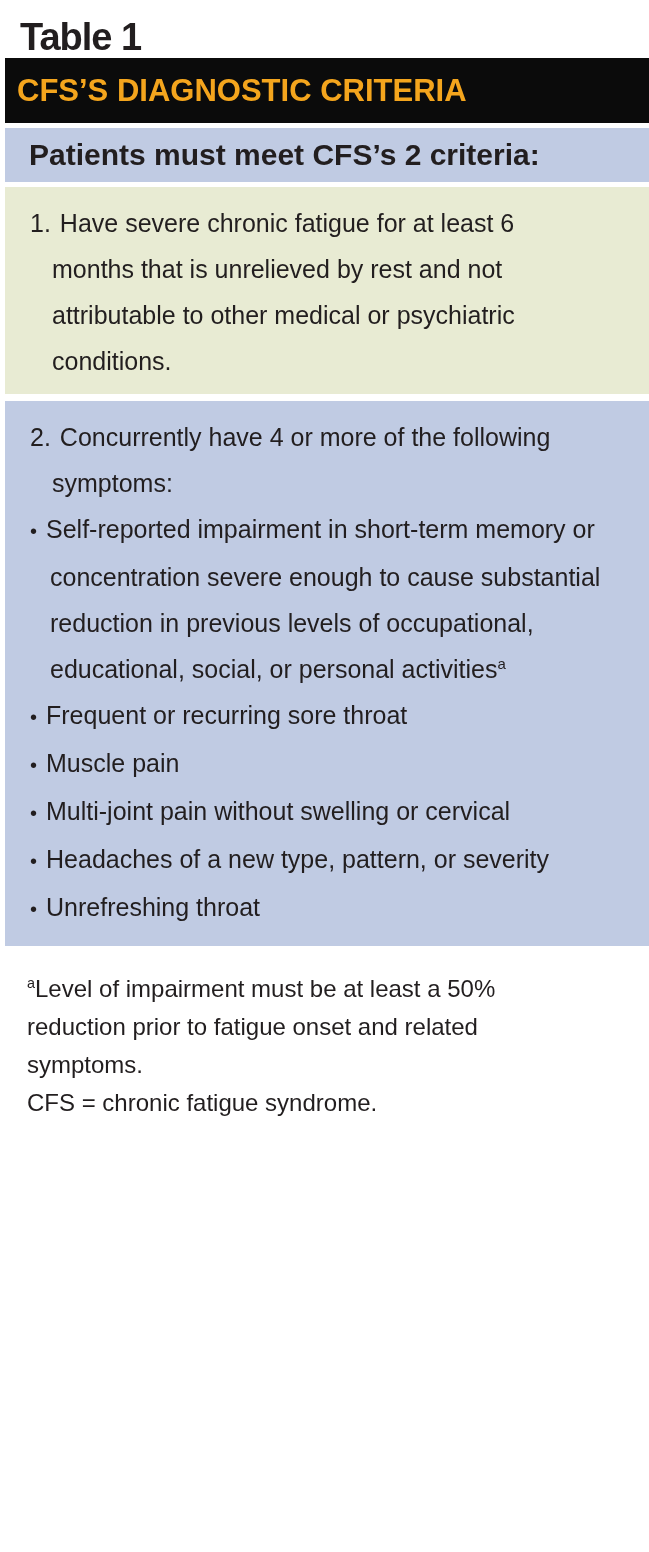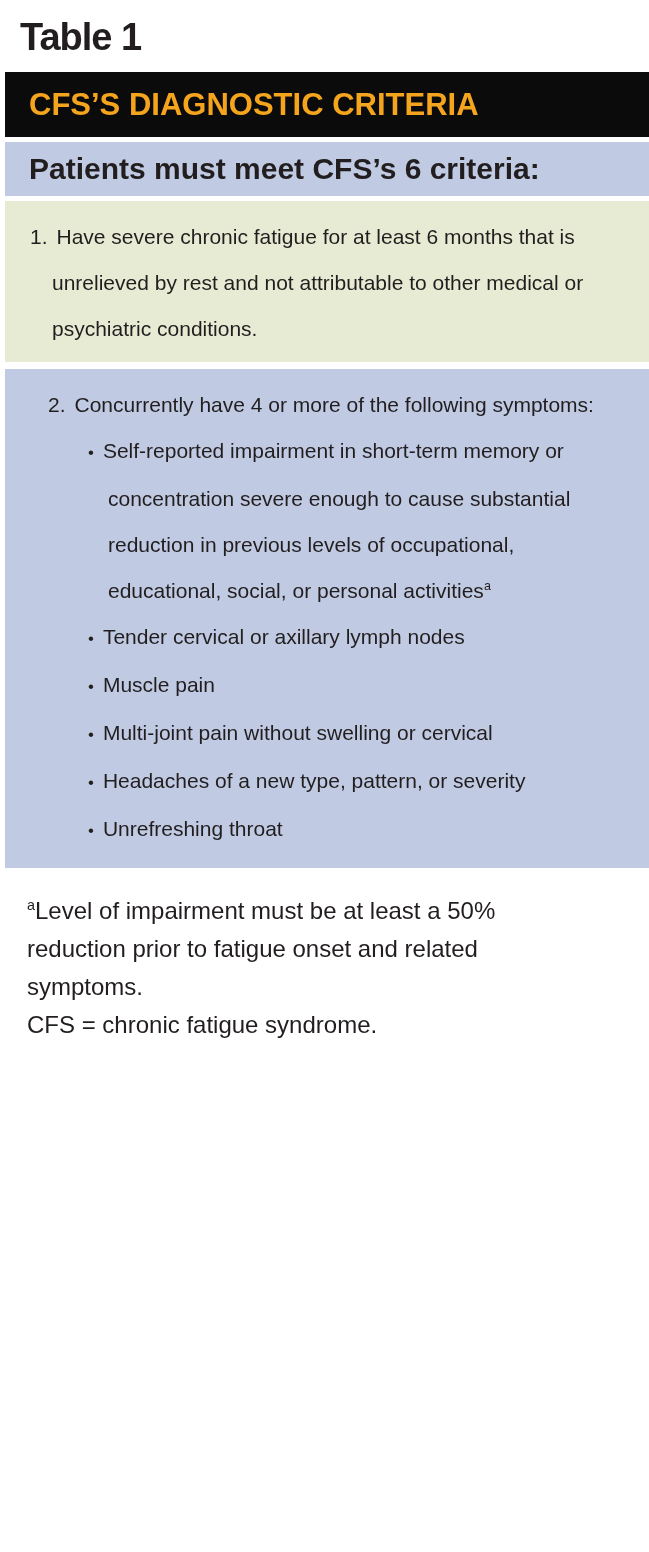--- a/index.html
+++ b/index.html
@@ -24,26 +24,25 @@
     line-height: 42px;
     letter-spacing: -1px;
     color: var(--text, #221e1f);
   }
   .tbl-block {
     margin-left: 5px;
     width: 644px;
     box-sizing: border-box;
   }
   .header-bar {
-    margin-top: 14px;
     height: 65px;
     background: var(--header_bg, #0b0b0b);
     display: flex;
     align-items: center;
-    padding-left: 24px;
+    padding-left: 12px;
   }
   .header-bar .hdr-text {
     color: var(--header_text, #f4a51d);
     font-size: 31px;
     font-weight: bold;
     letter-spacing: 0px;
   }
   .sub-row {
     margin-top: 5px;
     height: 54px;
@@ -57,37 +56,36 @@
     font-weight: bold;
   }
   .row-green {
     margin-top: 5px;
     background: var(--row_green, #e8ebd3);
     padding: 13px 49px 10px 25px;
   }
   .row-blue {
     margin-top: 7px;
     background: var(--row_blue, #c0cbe3);
-    padding: 13px 23px 14px 43px;
+    padding: 13px 23px 14px 25px;
   }
   .body-text {
-    font-size: 21px;
+    font-size: 25px;
     line-height: 46px;
     color: var(--text, #221e1f);
   }
   .numbered {
     padding-left: 22px;
     text-indent: -22px;
   }
   .numbered .num { margin-right: 9px; }
   .bullet-list { margin: 0; padding: 0; }
   .bullet-item {
     padding-left: 20px;
     text-indent: -20px;
-    margin-left: 40px;
   }
   .bullet-item .dot {
     margin-right: 9px;
     font-size: 0.8em;
   }
   sup.sup-mark {
     font-size: 60%;
     vertical-align: super;
     line-height: 0;
   }
@@ -104,39 +102,39 @@
 
 <div class="page">
 
   <h1 class="table-title">Table 1</h1>
 
   <div class="tbl-block header-bar">
     <span class="hdr-text">CFS’S DIAGNOSTIC CRITERIA</span>
   </div>
 
   <div class="tbl-block sub-row">
-    <span class="sub-text">Patients must meet CFS’s 6 criteria:</span>
+    <span class="sub-text">Patients must meet CFS’s 2 criteria:</span>
   </div>
 
   <div class="tbl-block row-green body-text">
     <div class="numbered">
       <span class="num">1.</span><span>Have severe chronic fatigue for at least 6 months that is unrelieved by rest and not attributable to other medical or psychiatric conditions.</span>
     </div>
   </div>
 
   <div class="tbl-block row-blue body-text">
     <div class="numbered">
       <span class="num">2.</span><span>Concurrently have 4 or more of the following symptoms:</span>
     </div>
     <div class="bullet-list">
       <div class="bullet-item">
         <span class="dot">•</span><span>Self-reported impairment in short-term memory or concentration severe enough to cause substantial reduction in previous levels of occupational, educational, social, or personal activities</span><sup class="sup-mark">a</sup>
       </div>
       <div class="bullet-item">
-        <span class="dot">•</span><span>Tender cervical or axillary lymph nodes</span>
+        <span class="dot">•</span><span>Frequent or recurring sore throat</span>
       </div>
       <div class="bullet-item">
         <span class="dot">•</span><span>Muscle pain</span>
       </div>
       <div class="bullet-item">
         <span class="dot">•</span><span>Multi-joint pain without swelling or cervical</span>
       </div>
       <div class="bullet-item">
         <span class="dot">•</span><span>Headaches of a new type, pattern, or severity</span>
       </div>

